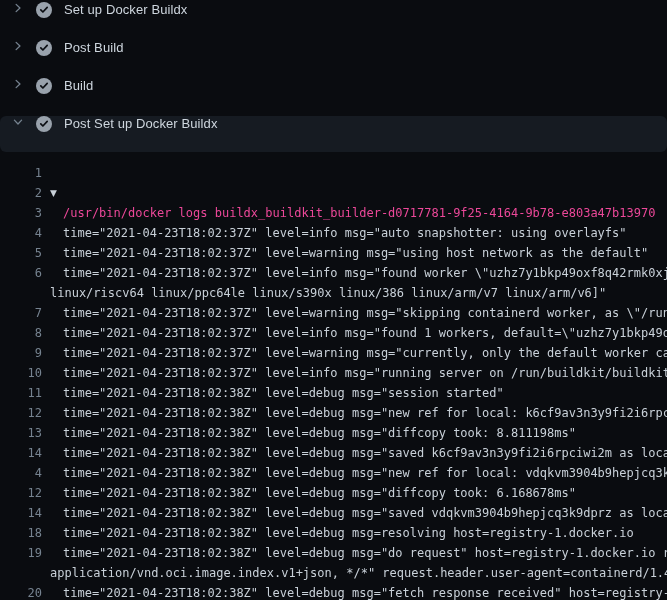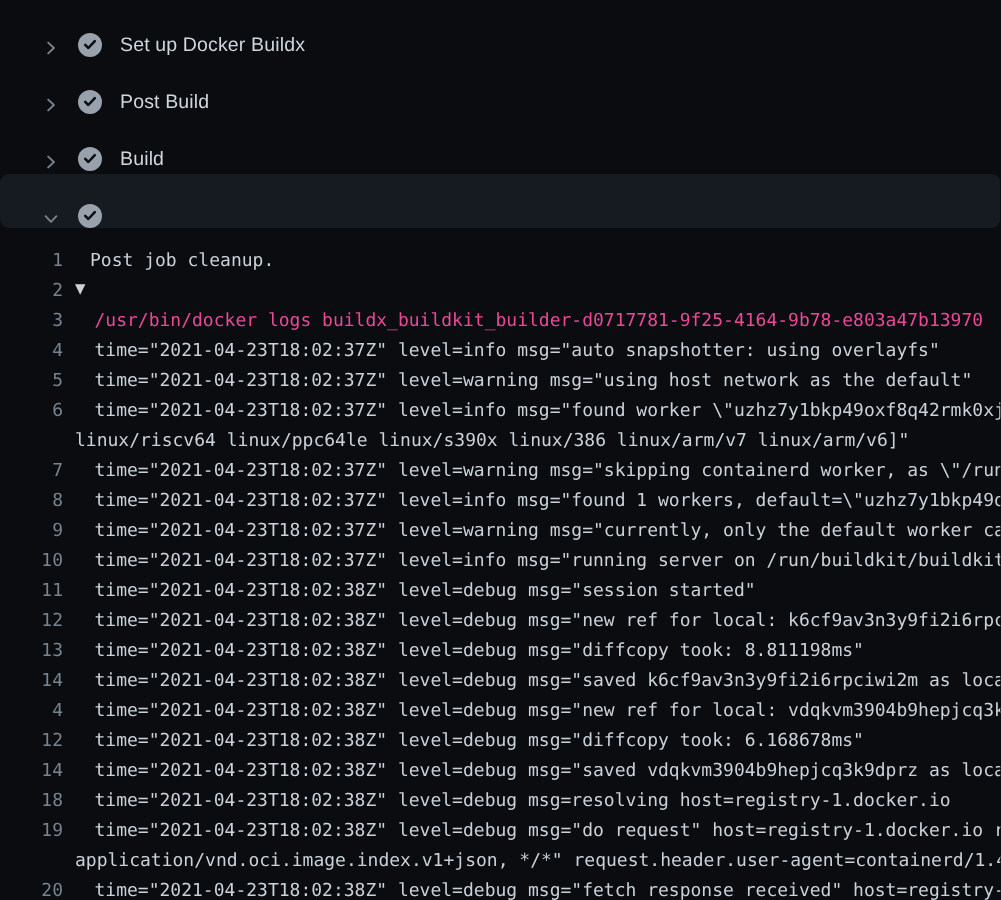--- a/index.html
+++ b/index.html
@@ -8,22 +8,22 @@
     width: 667px; height: 600px;
     background: #0a0c10;
     overflow: hidden;
     position: relative;
     font-family: "Liberation Sans", sans-serif;
   }
   
   .steps { width: 100%; }
   .step-row {
     height: 36px; margin: 2px 0;
-    display: flex; align-items: flex-end;
-    padding-left: 28px;
+    display: flex; align-items: flex-start;
+    padding-left: 12px;
     border-radius: 6px;
     cursor: pointer;
   }
   .step-row.expanded { background: #161b22; }
   .chev {
     width: 12px; height: 12px; flex: none;
     margin-right: 12px;
     display: flex; align-items: center; justify-content: center;
   }
   .chev svg { display: block; }
@@ -112,26 +112,26 @@
       <svg width="12" height="12" viewBox="0 0 16 16">
         <path d="M5.5 3.2 L10.6 8 L5.5 12.8" fill="none" stroke="#768390" stroke-width="1.7" stroke-linecap="round" stroke-linejoin="round"></path>
       </svg>
     </span>
     <span class="check">
       <svg width="16" height="16" viewBox="0 0 16 16">
         <circle cx="8" cy="8" r="8" fill="#99a2ac"></circle>
         <path d="M11.2 5.4 L6.9 10 L4.8 7.9" fill="none" stroke="#0b0e13" stroke-width="1.7" stroke-linecap="round" stroke-linejoin="round"></path>
       </svg>
     </span>
+    <span class="step-label">Post Set up Docker Buildx</span>
   </div>
     </div>
   <div class="log">
       <div class="log-row">
     <span class="gutter">1</span>
-    <span class="ltext ind-plain">Post job cleanup.</span>
   </div>
       <div class="log-row">
     <span class="gutter">2</span>
     <span class="ltext ind-group"><span class="tri">▼</span></span>
   </div>
       <div class="log-row">
     <span class="gutter">3</span>
     <span class="ltext ind-command">/usr/bin/docker logs buildx_buildkit_builder-d0717781-9f25-4164-9b78-e803a47b13970</span>
   </div>
       <div class="log-row">

